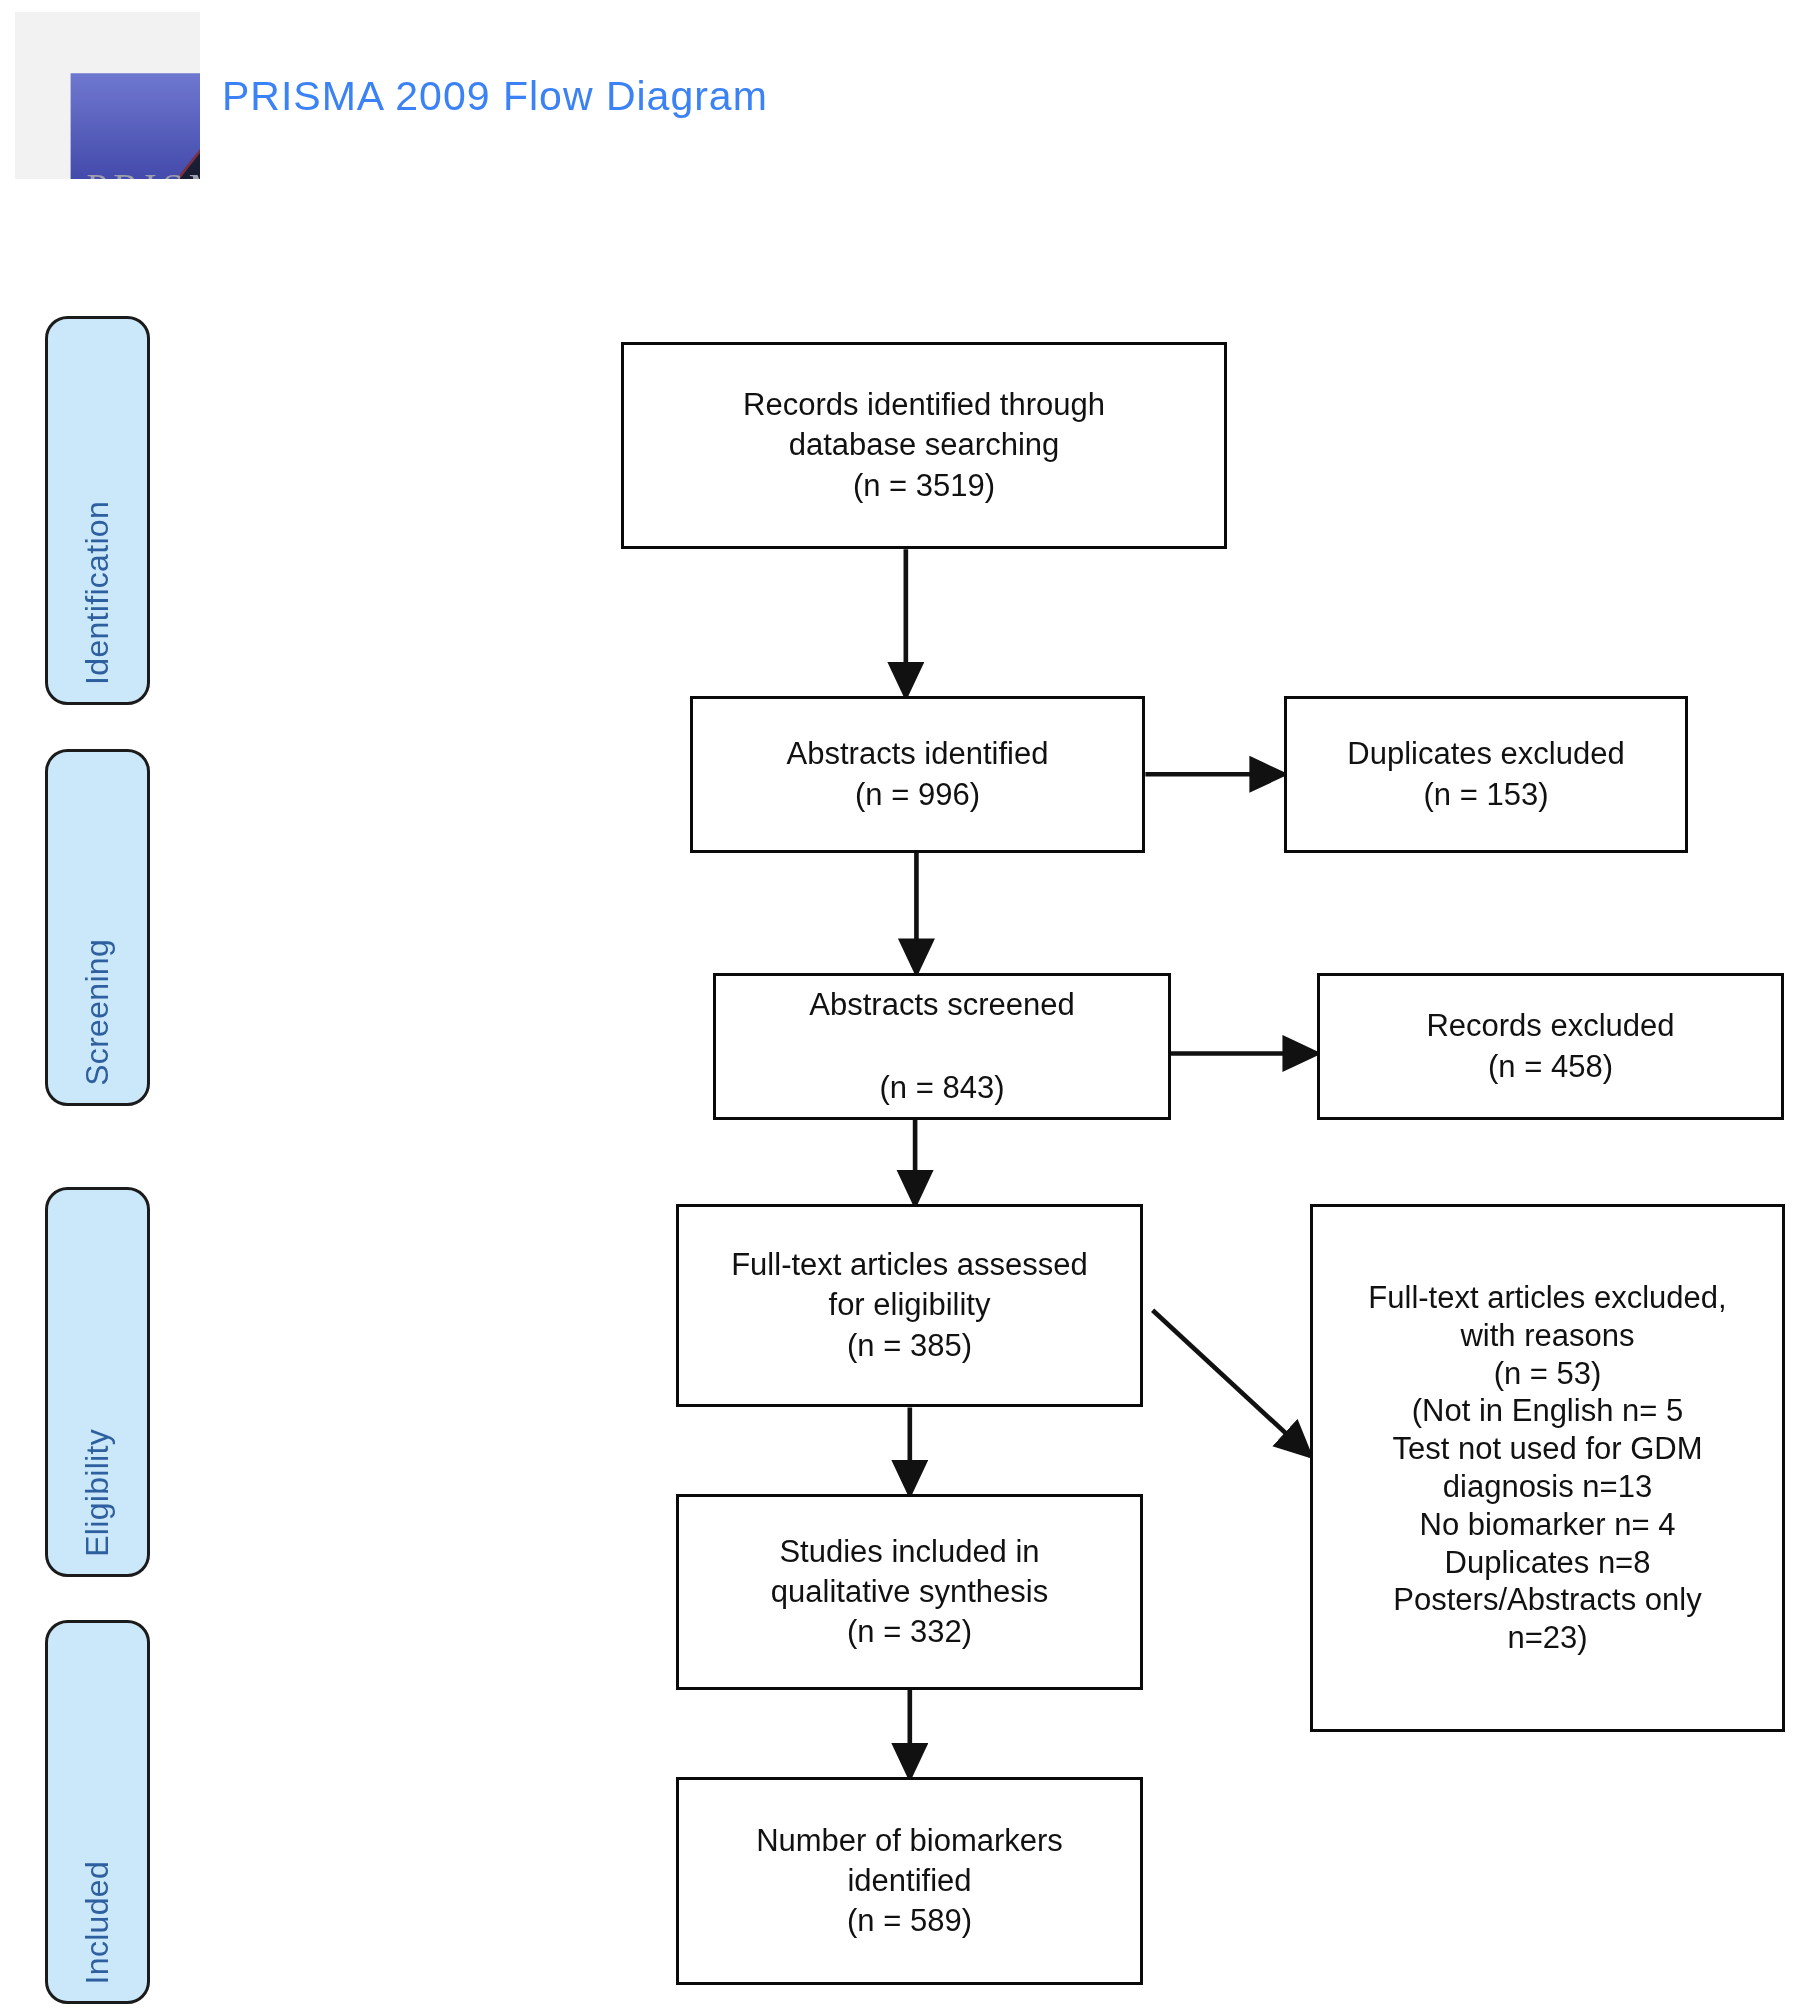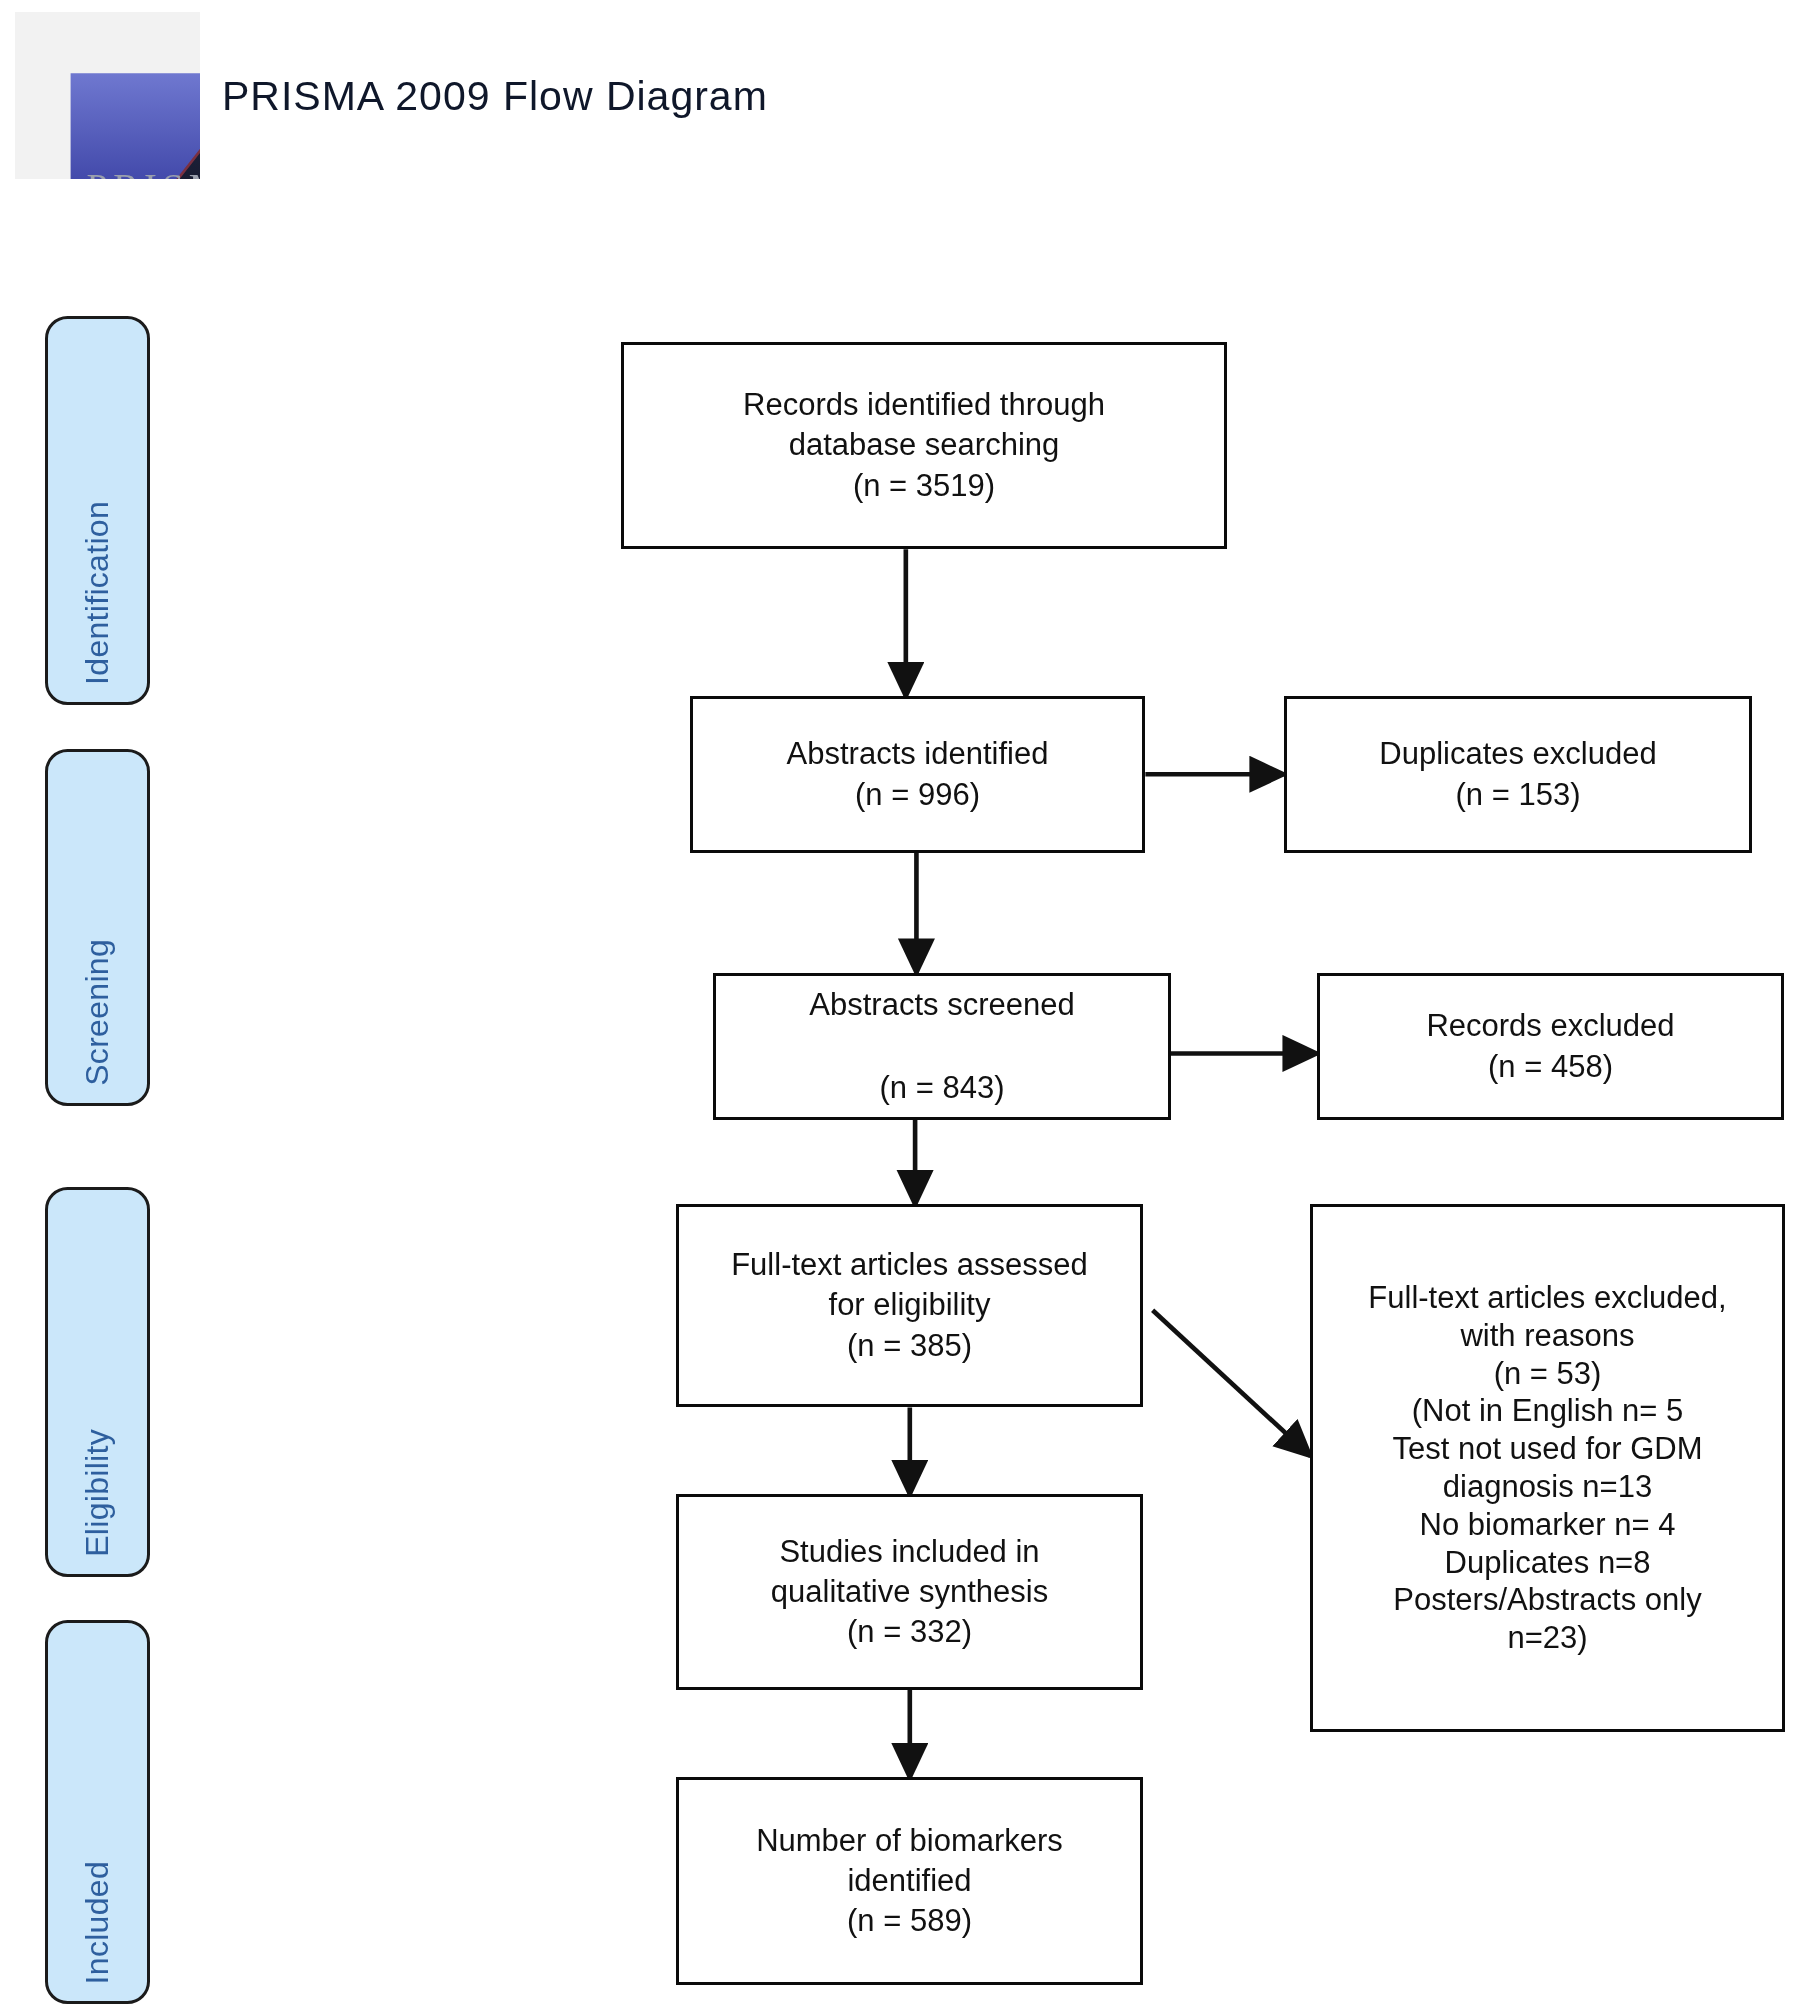--- a/index.html
+++ b/index.html
@@ -35,21 +35,21 @@
     top: 52px;
     width: 424px;
     height: 251px;
   }
   #header-title {
     position: absolute;
     left: 222px;
     top: 73px;
     font-size: 41px;
     letter-spacing: 1px;
-    color: #0f172a;
+    color: #3b82f6;
     white-space: nowrap;
   }
 
   
   .stage-label {
     position: absolute;
     background: #cbe7fa;
     border: 3.3px solid #1b1b1b;
     border-radius: 22.5px;
     box-sizing: border-box;
@@ -166,21 +166,21 @@
     <div class="line">Records identified through</div>
     <div class="line">database searching</div>
     <div class="line">(n =  3519)</div>
   </div>
 
   <div class="flow-box" style="left:690px; top:696px; width:455px; height:157px;">
     <div class="line">Abstracts identified</div>
     <div class="line">(n = 996)</div>
   </div>
 
-  <div class="flow-box" style="left:1284px; top:696px; width:468px; height:157px;">
+  <div class="flow-box" style="left:1284px; top:696px; width:404px; height:157px;">
     <div class="line">Duplicates excluded</div>
     <div class="line">(n = 153)</div>
   </div>
 
   <div class="flow-box" style="left:713px; top:973px; width:458px; height:147px;gap:43px;">
     <div class="line">Abstracts screened</div>
     <div class="line">(n = 843)</div>
   </div>
 
   <div class="flow-box" style="left:1317px; top:973px; width:467px; height:147px;justify-content:center;">

